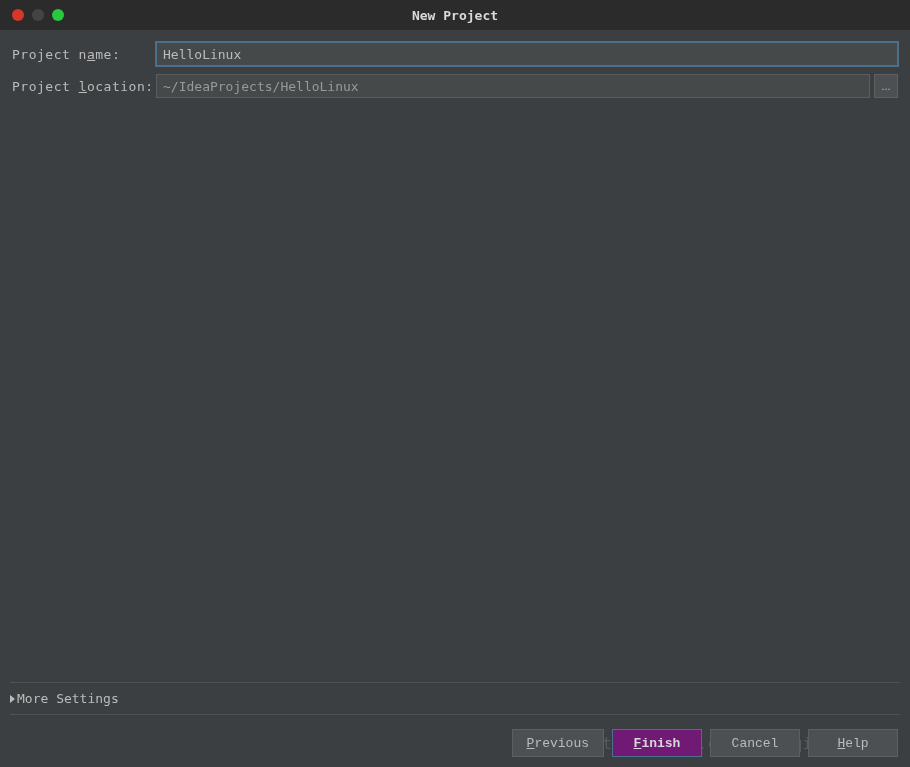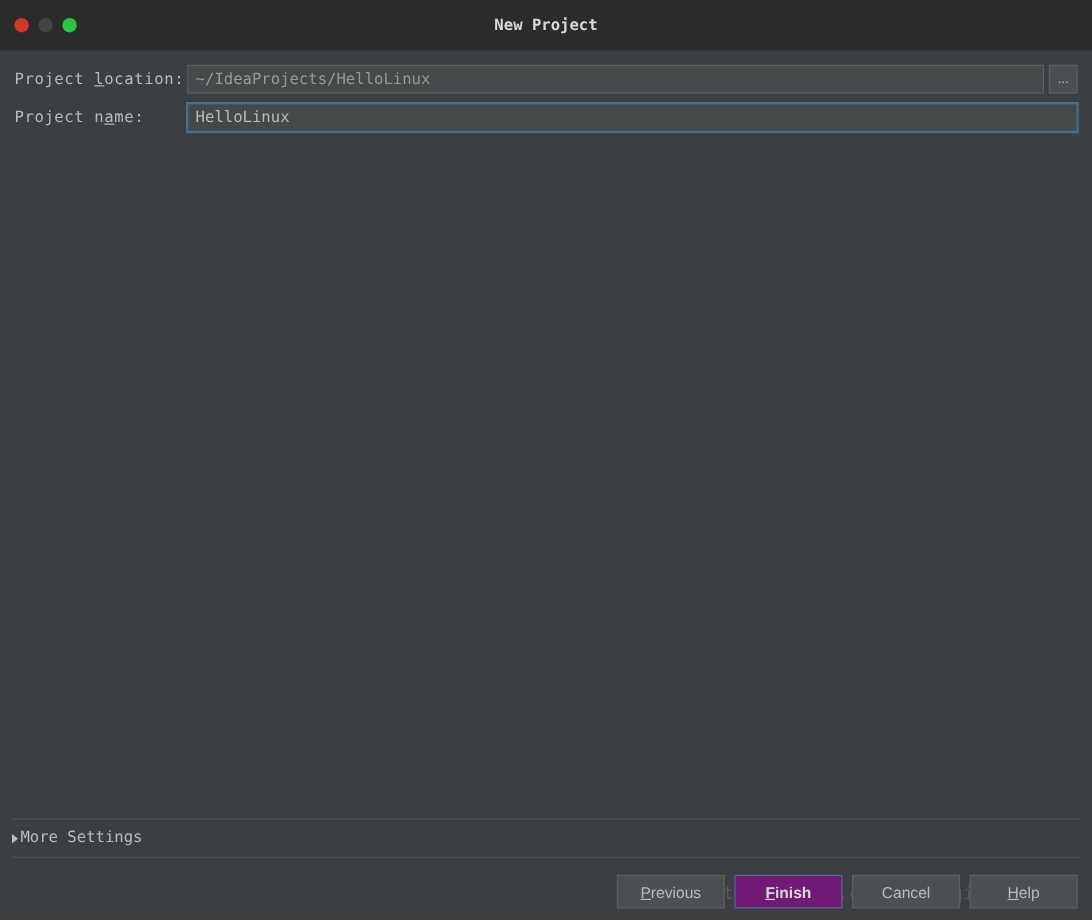--- a/index.html
+++ b/index.html
@@ -11,21 +11,21 @@
       width: 910px;
       height: 767px;
       background: #3c3f41;
       font-family: "DejaVu Sans Mono", "Courier New", monospace;
       font-size: 13px;
       color: #bbbbbb;
       overflow: hidden;
       position: relative;
     }
     .titlebar {
-      height: 42px;
+      height: 30px;
       background: #2b2b2b;
       display: flex;
       align-items: center;
       position: relative;
     }
     .window-controls {
       display: flex;
       gap: 8px;
       padding-left: 12px;
     }
@@ -130,21 +130,21 @@
       right: 12px;
       display: flex;
       gap: 8px;
     }
     .btn {
       min-width: 90px;
       height: 28px;
       background: #4c5052;
       border: 1px solid #5e6060;
       color: #bbbbbb;
-      font-family: Liberation Sans, sans-serif;
+      font-family: Liberation Mono, monospace;
       font-size: 13px;
       cursor: pointer;
       padding: 0 14px;
     }
     .btn.primary {
       background: #701a75;
       border: 1px solid #4a708b;
       color: #d8d8d8;
       font-weight: bold;
     }
@@ -169,30 +169,30 @@
   <div class="window-controls">
     <div class="window-btn red"></div>
     <div class="window-btn yellow"></div>
     <div class="window-btn green"></div>
   </div>
   <div class="title-text">New Project</div>
 </div>
 
 <div class="content">
   <div class="form-row">
+    <label class="form-label"><span>Project n</span><span class="mnemonic">a</span><span>me:</span></label>
+    <input type="text" class="text-input focused" value="HelloLinux" style="">
+  </div>
+  <div class="form-row">
     <label class="form-label"><span>Project </span><span class="mnemonic">l</span><span>ocation:</span></label>
     <div class="location-row" style="flex:1">
       <input type="text" class="text-input readonly" value="~/IdeaProjects/HelloLinux" style="">
       <button class="browse-btn">...</button>
     </div>
   </div>
-  <div class="form-row">
-    <label class="form-label"><span>Project n</span><span class="mnemonic">a</span><span>me:</span></label>
-    <input type="text" class="text-input focused" value="HelloLinux" style="">
-  </div>
 </div>
 
 <div class="more-settings">
   <div class="more-settings-toggle">
     <span class="triangle"></span>
     <span><span>Mor</span><span class="mnemonic">e</span><span> Settings</span></span>
   </div>
 </div>
 
 <div class="button-bar">

